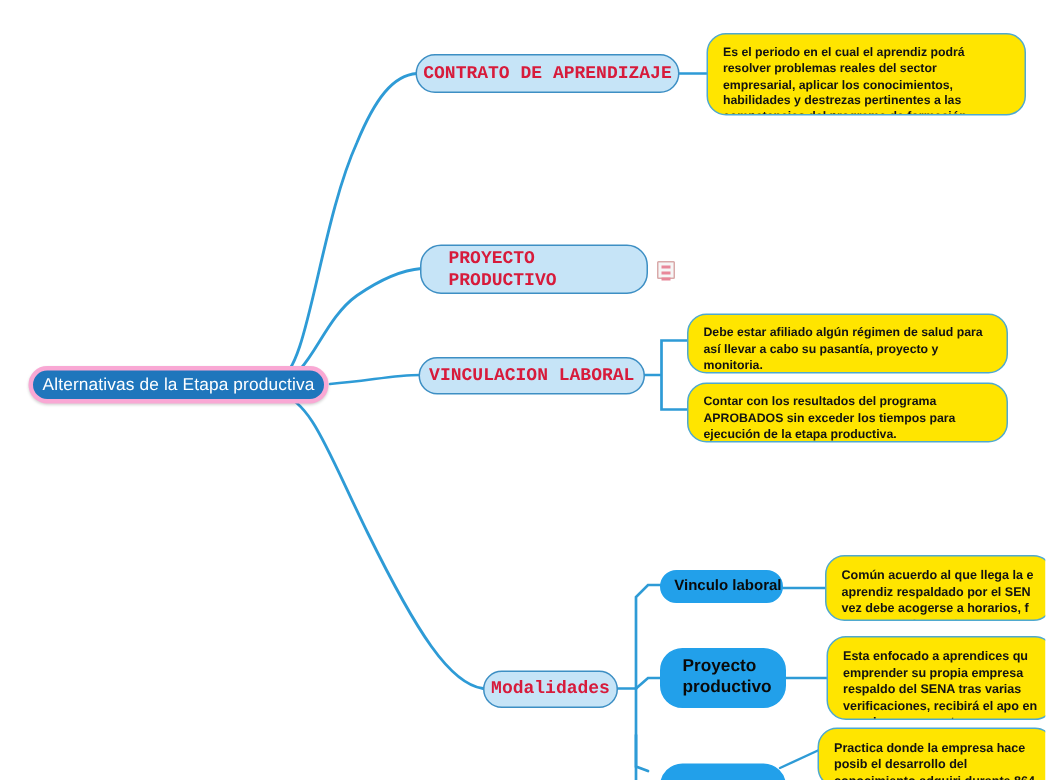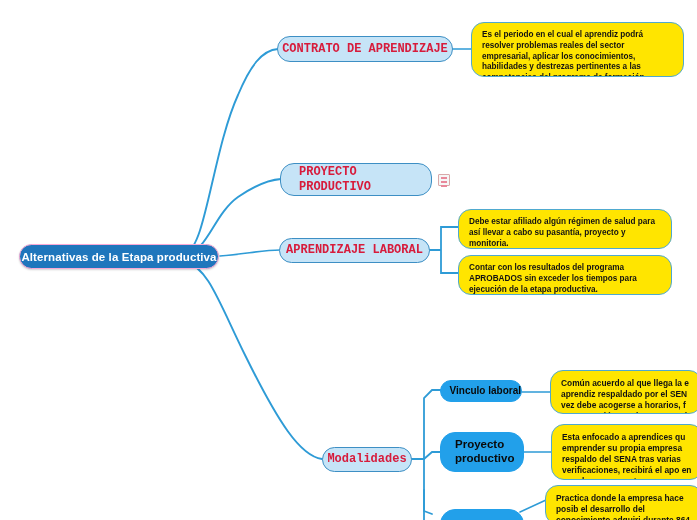--- a/index.html
+++ b/index.html
@@ -27,24 +27,24 @@
     box-sizing: border-box;
     display: flex;
     align-items: center;
     justify-content: center;
     text-align: center;
   }
 
   
   .node-root {
     background: #1f76bc;
-    border: 1px solid #f9a8d4;
+    border: 3px solid #f9a8d4;
     border-radius: 16px;
     color: #ffffff;
-    font-weight: bold;
+    font-weight: normal;
     font-size: 11.5px;
     letter-spacing: .1px;
     box-shadow: 0 1px 2px rgba(0,0,0,.18);
   }
 
   
   .node-l1 {
     background: #c6e4f7;
     border: 1.6px solid #3d8fc4;
     border-radius: 14px;
@@ -163,21 +163,21 @@
       <span style="display:block;">PRODUCTIVO</span>
     </span>
   </div>
   <div class="note-icon" style="left:438px; top:174px;">
     <i></i>
     <i></i>
     <i></i>
   </div>
 
   <div class="node node-l1" style="left:279px; top:238px; width:151px; height:25px;">
-    <span>APRENDIZAJE LABORAL</span>
+    <span>VINCULACION LABORAL</span>
   </div>
   <div class="note" style="left:458px; top:209px; width:214px; height:40px;">
     <span>Debe estar afiliado algún régimen de salud para así llevar a cabo su pasantía, proyecto y monitoria.</span>
   </div>
   <div class="note" style="left:458px; top:255px; width:214px; height:40px;">
     <span>Contar con los resultados del programa APROBADOS sin exceder los tiempos para ejecución de la etapa productiva.</span>
   </div>
 
   <div class="node node-l1" style="left:322px; top:447px; width:90px; height:25px;">
     <span>Modalidades</span>

